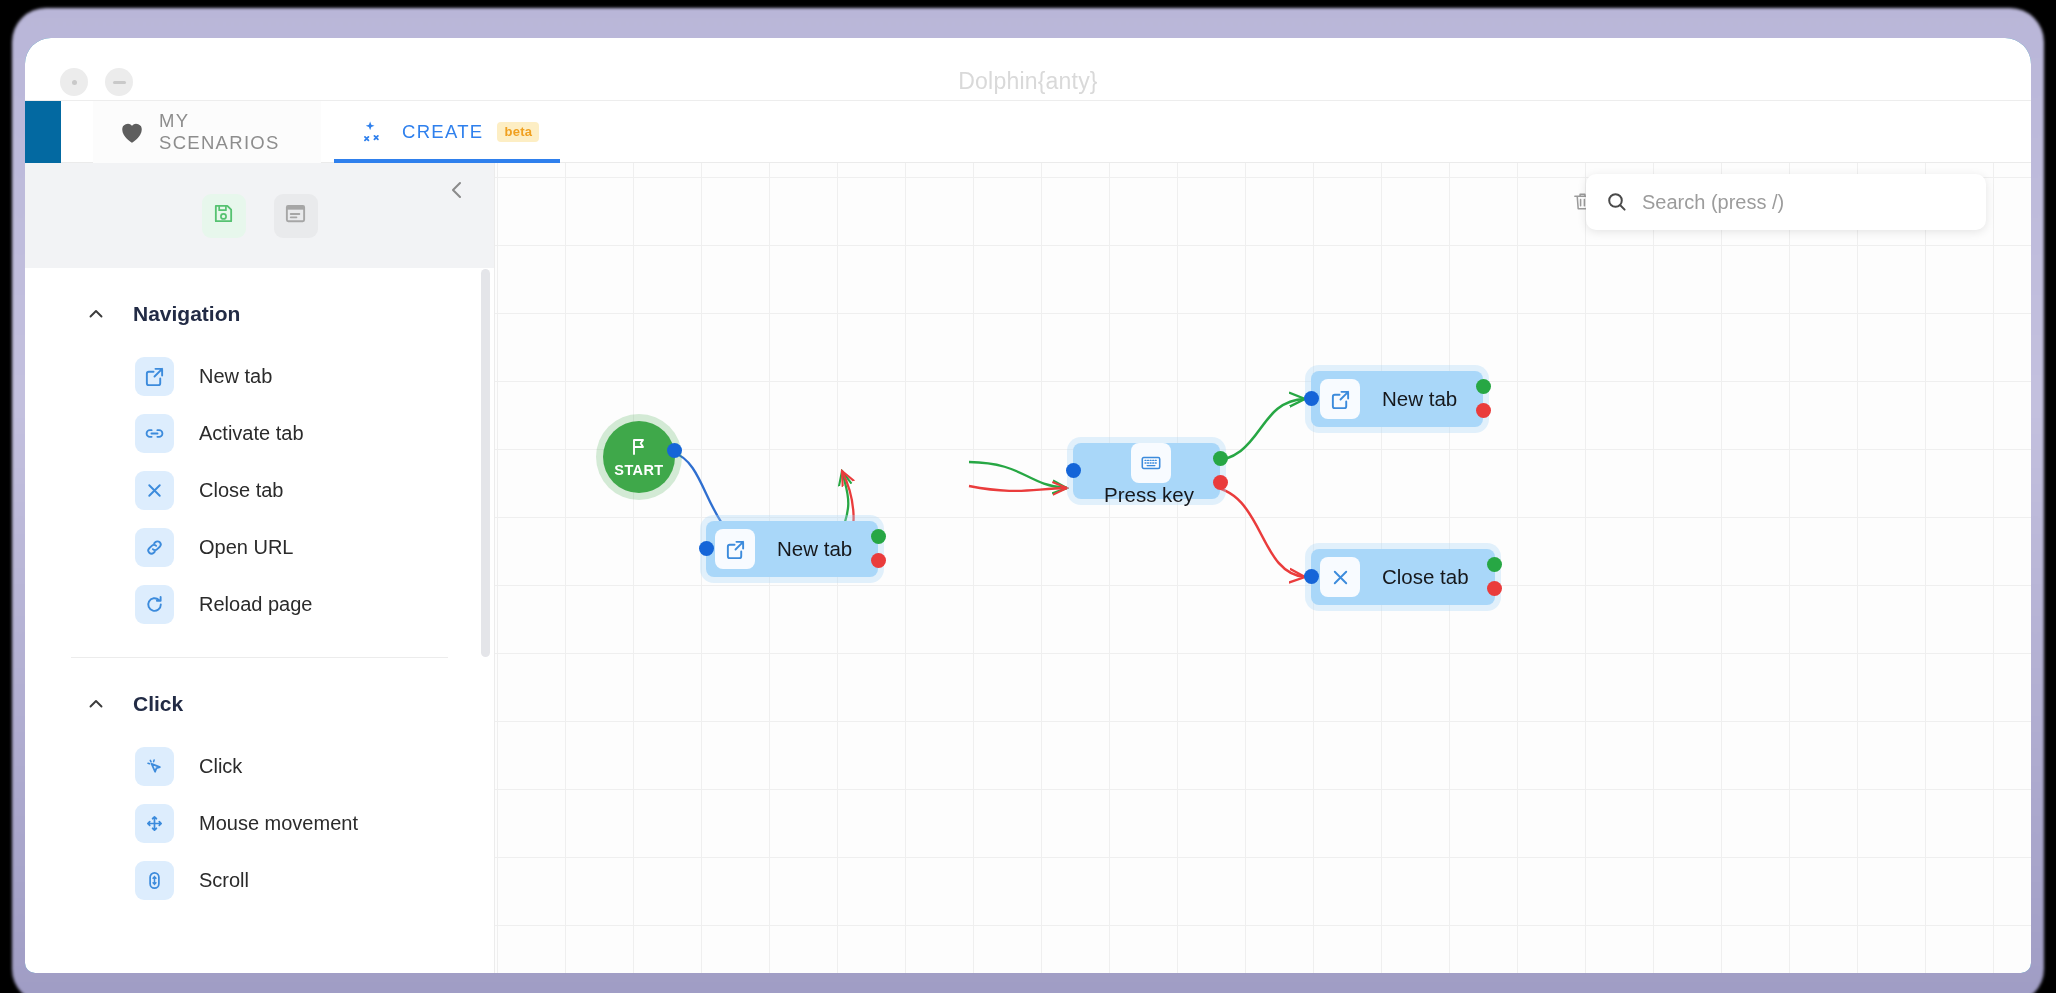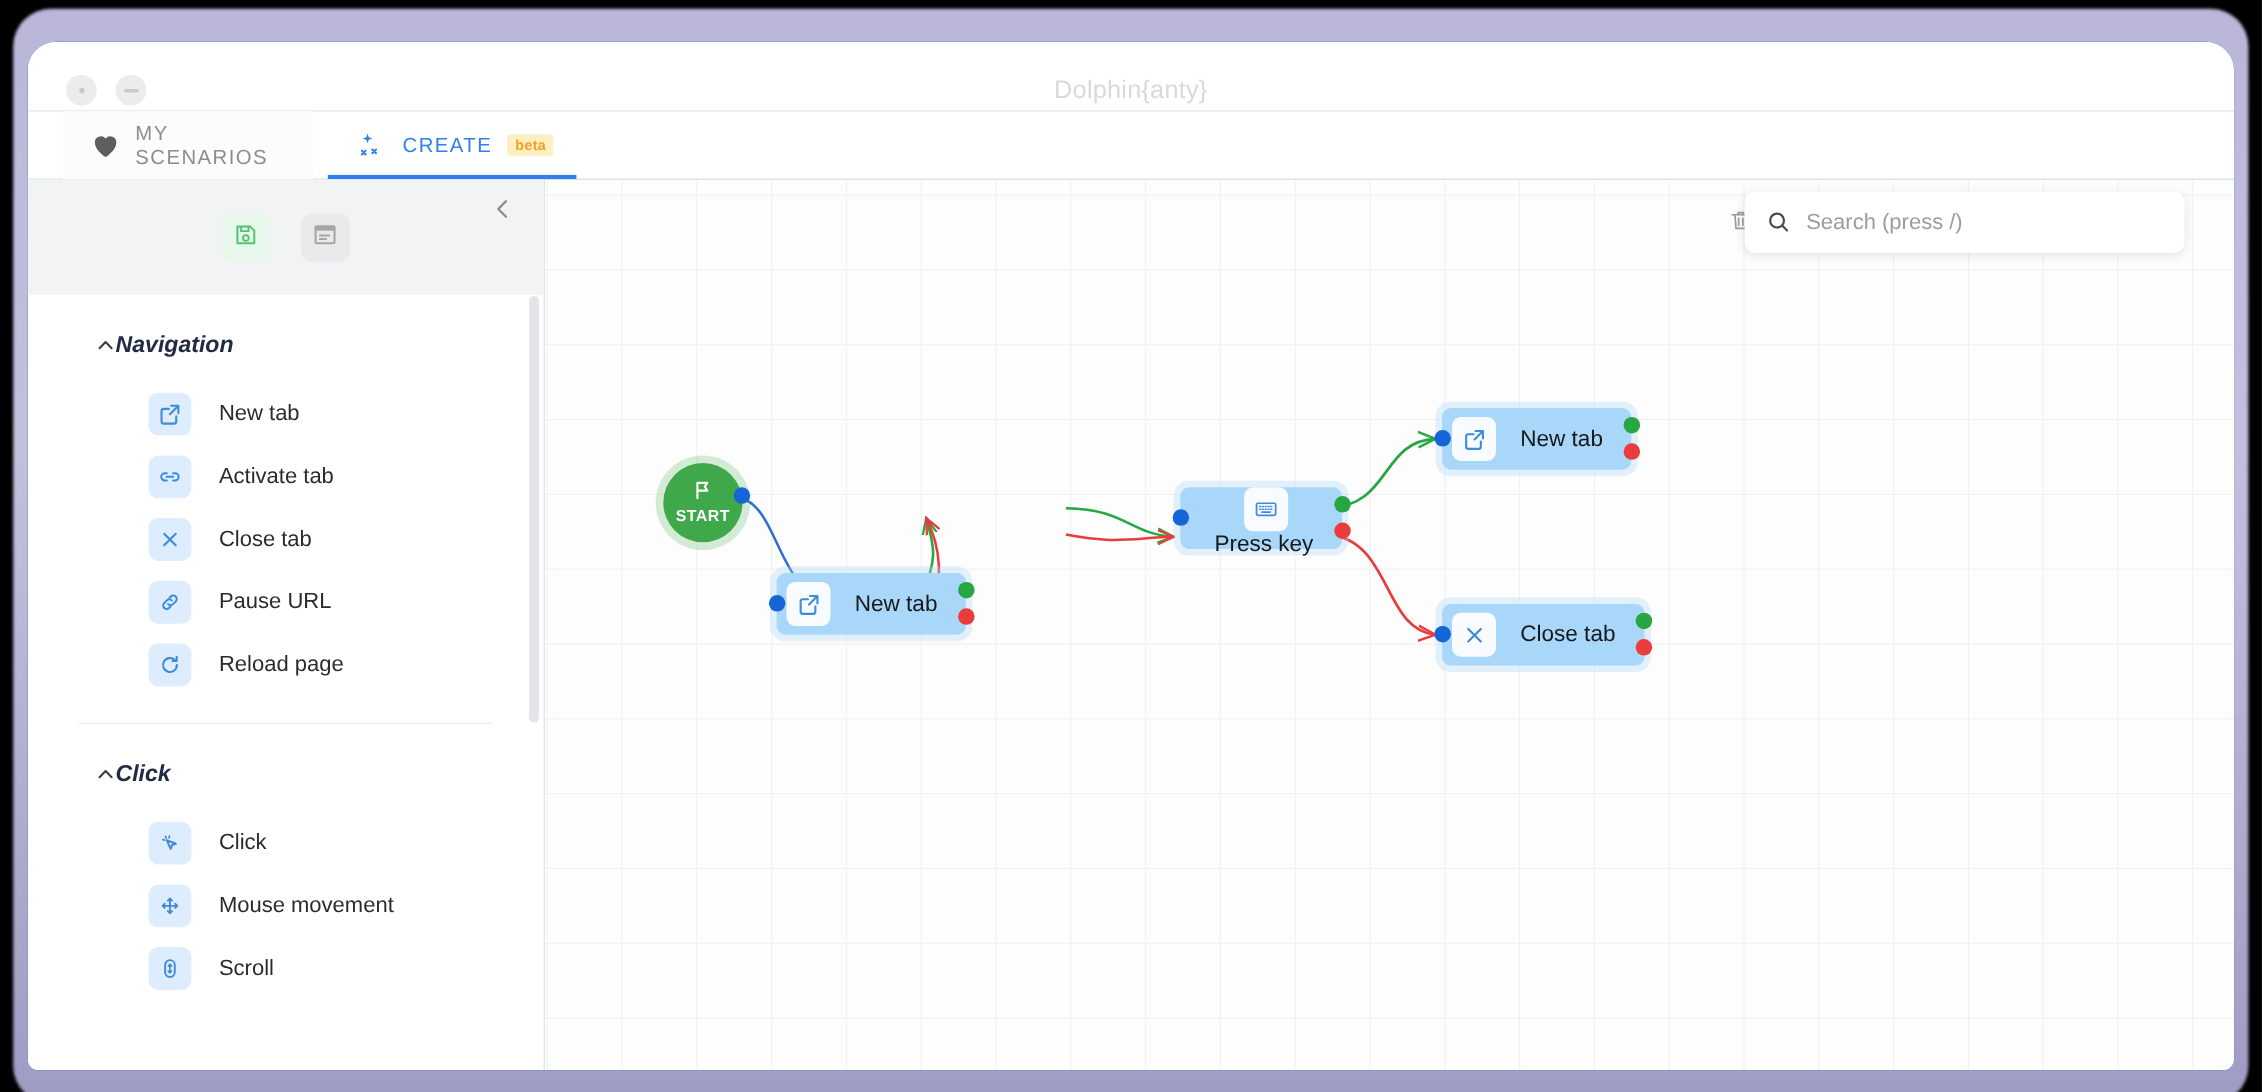--- a/index.html
+++ b/index.html
@@ -74,20 +74,21 @@
     color: #d9d9d9;
     letter-spacing: .2px;
   }
 
   
   #tabstrip {
     position: relative;
     height: 62px;
     background: #ffffff;
     border-bottom: 1px solid #ebebeb;
+    margin-left: 36px;
   }
   .tab {
     position: absolute;
     top: 0;
     height: 62px;
     display: flex;
     align-items: center;
     gap: 14px;
     padding: 0 26px;
     cursor: pointer;
@@ -162,24 +163,24 @@
   }
   #tool-save { background: #e7f7ec; color: #56c271; }
   #tool-note { background: #e9eaec; color: #a6a6a6; }
 
   .group {
     padding: 0 0 0 0;
   }
   .group-header {
     display: flex;
     align-items: center;
+    gap: 28px;
     padding: 34px 0 22px 62px;
     cursor: pointer;
     user-select: none;
-    font-style: italic;
   }
   .group-title {
     font-size: 21px;
     font-weight: 700;
     color: #222b45;
   }
   .chev-up { color: #3b3b3b; display: flex; }
   .group-divider {
     height: 1px;
     background: #ececec;
@@ -446,21 +447,21 @@
                 </span>
                 <span class="action-label">Close tab</span>
               </div>
               <div class="action-item">
                 <span class="action-icon">
                   <svg width="21" height="21" viewBox="0 0 22 22">
                     <path fill="none" stroke="currentColor" stroke-width="1.9" stroke-linecap="round" d="M9.2 12.8a3.3 3.3 0 0 0 4.7 0l2.6-2.6a3.3 3.3 0 1 0-4.7-4.7l-1.2 1.2"></path>
                     <path fill="none" stroke="currentColor" stroke-width="1.9" stroke-linecap="round" d="M12.8 9.2a3.3 3.3 0 0 0-4.7 0l-2.6 2.6a3.3 3.3 0 1 0 4.7 4.7l1.2-1.2"></path>
                   </svg>
                 </span>
-                <span class="action-label">Pause URL</span>
+                <span class="action-label">Open URL</span>
               </div>
               <div class="action-item">
                 <span class="action-icon">
                   <svg width="21" height="21" viewBox="0 0 22 22">
                     <path fill="none" stroke="currentColor" stroke-width="2" stroke-linecap="round" d="M17.6 11a6.6 6.6 0 1 1-2-4.7"></path>
                     <path fill="none" stroke="currentColor" stroke-width="2" stroke-linecap="round" stroke-linejoin="round" d="M17.4 3.2v3.9h-3.9"></path>
                   </svg>
                 </span>
                 <span class="action-label">Reload page</span>
               </div>

